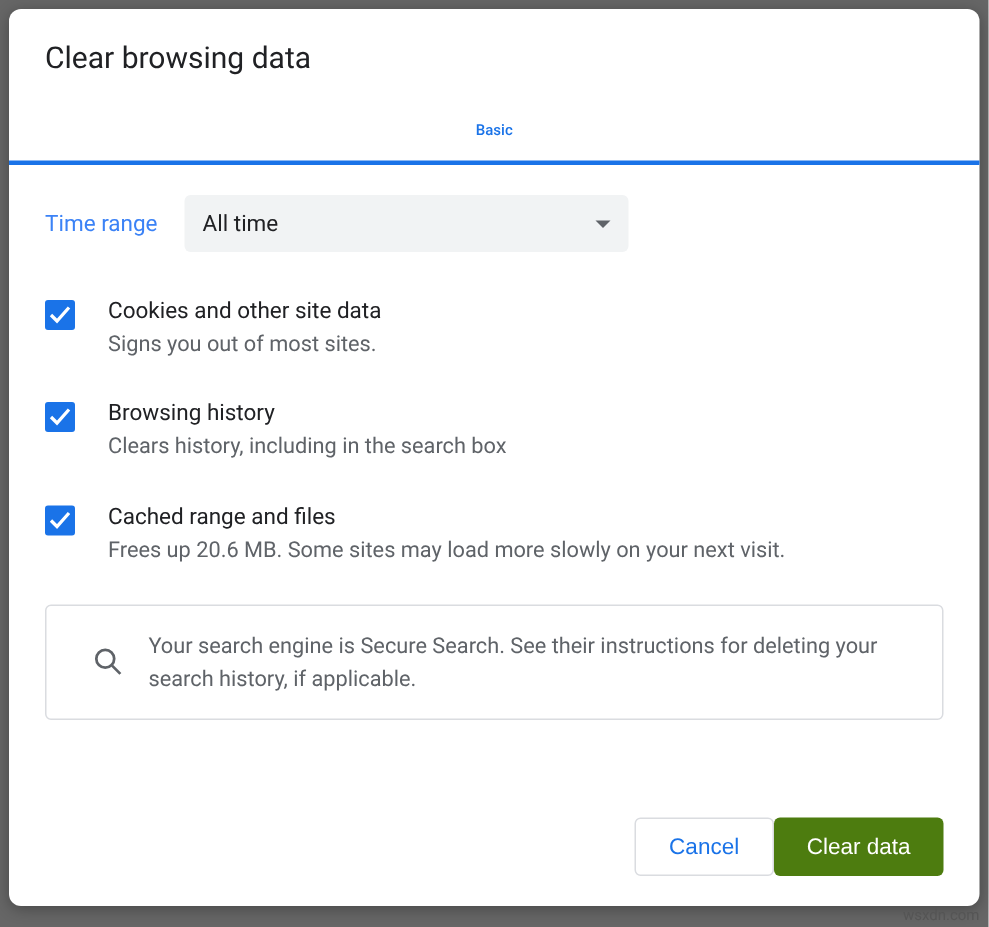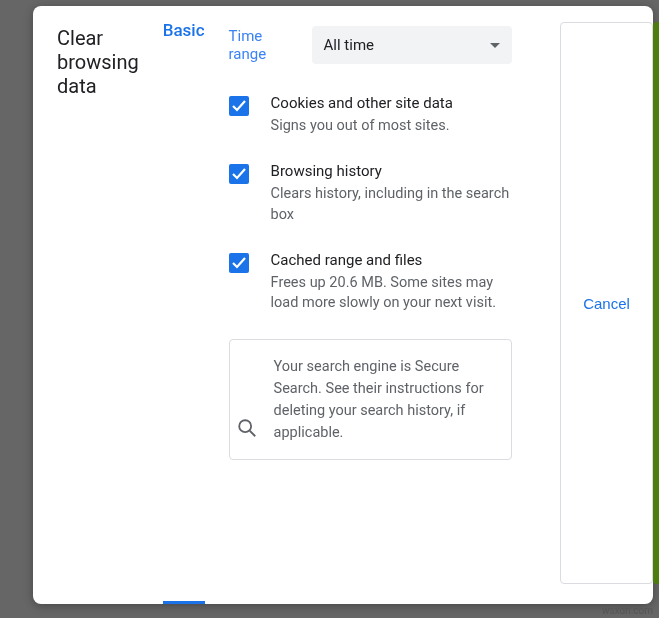--- a/index.html
+++ b/index.html
@@ -11,37 +11,36 @@
     overflow: hidden;
     position: relative;
   }
   .dialog {
     position: absolute;
     top: 6px; left: 6px; right: 6px; bottom: 14px;
     background: #fff;
     border-radius: 8px;
     box-shadow: 0 2px 10px rgba(0,0,0,0.3);
     display: flex;
-    flex-direction: row;
-    margin-left: 27px;
+    flex-direction: column;
   }
   .title {
     font-size: 20px;
     color: #202124;
     padding: 20px 24px 18px 24px;
   }
   .tabs {
     display: flex;
     border-bottom: 1px solid #dadce0;
   }
   .tab {
     flex: 1;
     text-align: center;
     padding: 14px 0;
-    font-size: 17px;
+    font-size: 10px;
     color: #5f6368;
     cursor: pointer;
     font-weight: 500;
   }
   .tab.active {
     color: #1a73e8;
     border-bottom: 3px solid #1a73e8;
     margin-bottom: -1px;
   }
   .content {
@@ -55,21 +54,21 @@
     margin-bottom: 30px;
   }
   .range-label {
     font-size: 15px;
     color: #3b82f6;
   }
   .select {
     background: #f1f3f4;
     border-radius: 4px;
     padding: 10px 12px;
-    width: 228px;
+    width: 296px;
     font-size: 15px;
     color: #202124;
     display: flex;
     justify-content: space-between;
     align-items: center;
     cursor: pointer;
   }
   .select .arrow {
     border-left: 5px solid transparent;
     border-right: 5px solid transparent;
@@ -98,24 +97,24 @@
     margin-bottom: 4px;
   }
   .opt-desc {
     font-size: 14.5px;
     color: #5f6368;
     line-height: 1.4;
   }
   .notice {
     border: 1px solid #dadce0;
     border-radius: 4px;
-    padding: 16px 6px;
+    padding: 16px 30px;
     display: flex;
     gap: 16px;
-    align-items: flex-end;
+    align-items: center;
     margin-top: 6px;
   }
   .notice .search-icon {
     flex-shrink: 0;
     margin-top: 2px;
   }
   .notice-text {
     font-size: 14.5px;
     color: #5f6368;
     line-height: 1.5;

